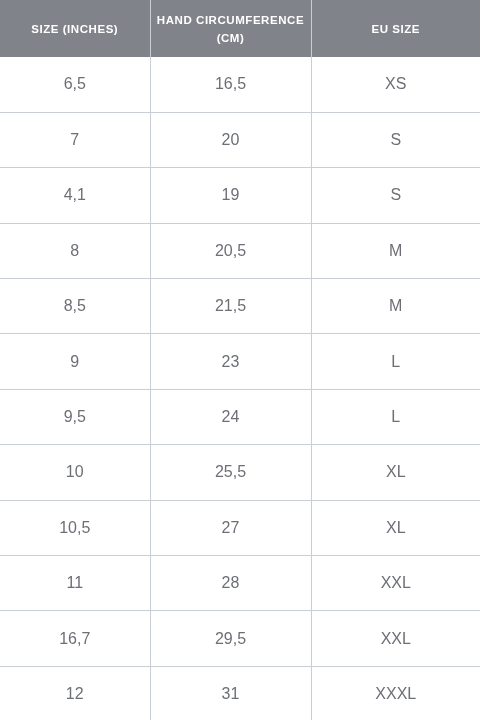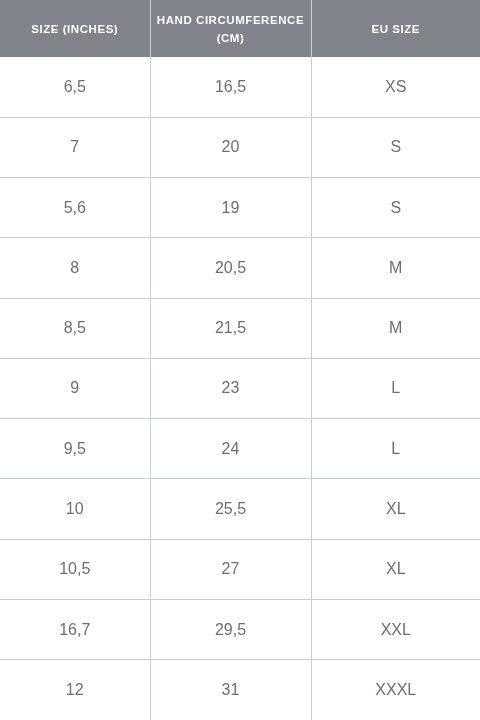--- a/index.html
+++ b/index.html
@@ -89,21 +89,21 @@
         <td>6,5</td>
         <td>16,5</td>
         <td>XS</td>
       </tr>
       <tr>
         <td>7</td>
         <td>20</td>
         <td>S</td>
       </tr>
       <tr>
-        <td>5,6</td>
+        <td>4,1</td>
         <td>19</td>
         <td>S</td>
       </tr>
       <tr>
         <td>8</td>
         <td>20,5</td>
         <td>M</td>
       </tr>
       <tr>
         <td>8,5</td>
@@ -124,20 +124,25 @@
         <td>10</td>
         <td>25,5</td>
         <td>XL</td>
       </tr>
       <tr>
         <td>10,5</td>
         <td>27</td>
         <td>XL</td>
       </tr>
       <tr>
+        <td>11</td>
+        <td>28</td>
+        <td>XXL</td>
+      </tr>
+      <tr>
         <td>16,7</td>
         <td>29,5</td>
         <td>XXL</td>
       </tr>
       <tr>
         <td>12</td>
         <td>31</td>
         <td>XXXL</td>
       </tr>
     </tbody>

